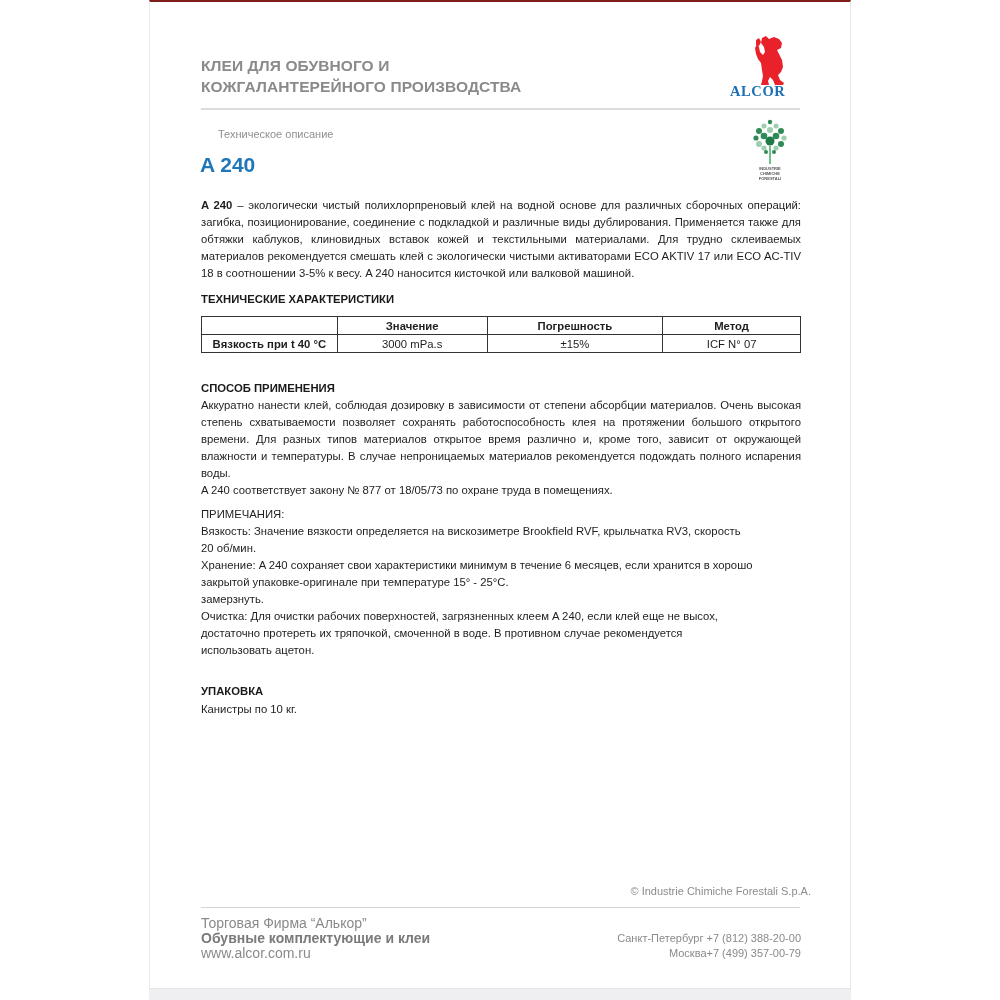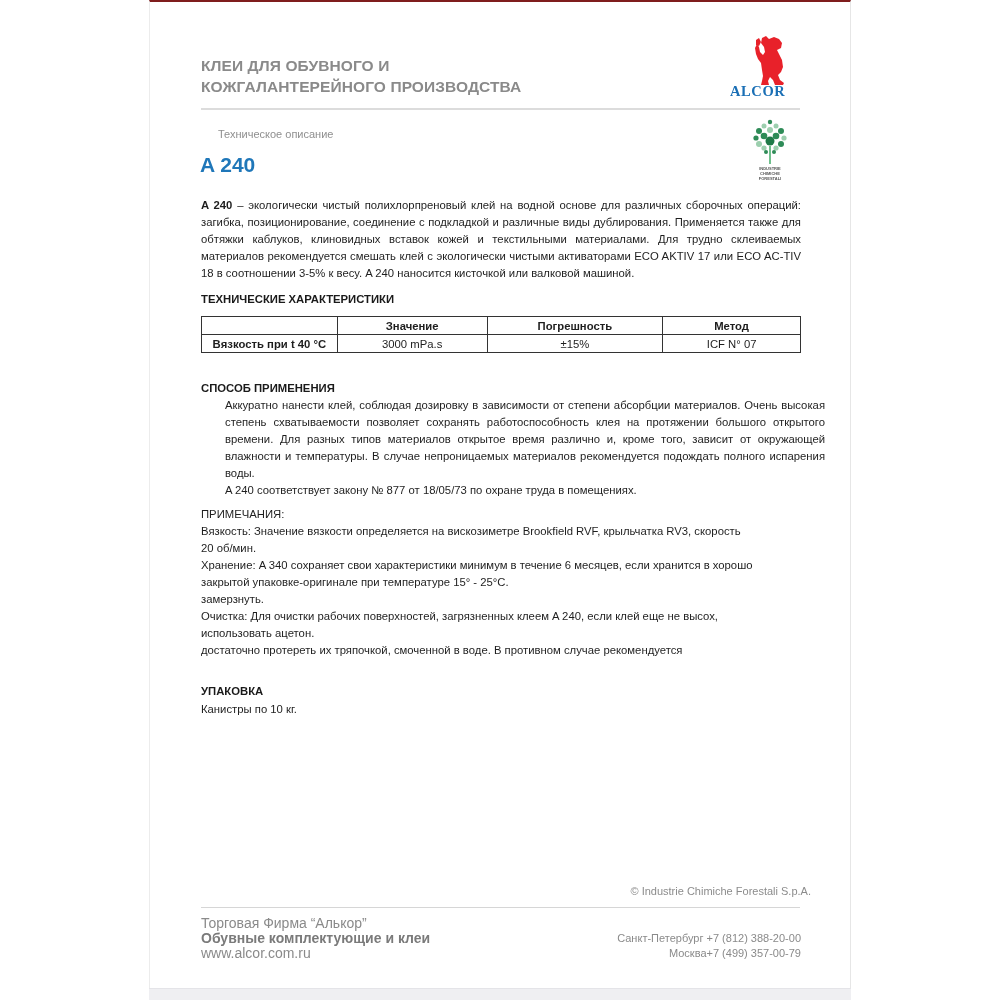--- a/index.html
+++ b/index.html
@@ -145,21 +145,20 @@
       text-align: center;
     }
     table.spec th { font-weight: bold; }
     table.spec td.param { font-weight: bold; text-align: center; }
 
     .usage-heading { left: 51px; top: 380px; }
     .usage-text {
       left: 51px;
       top: 395px;
       width: 600px;
-      margin-left: 24px;
     }
     .notes {
       left: 51px;
       top: 504px;
       width: 600px;
     }
     .pack-heading { left: 51px; top: 683px; }
     .pack-text { left: 51px; top: 699px; }
 
     .copyright {
@@ -277,26 +276,26 @@
   <div class="abs section-heading usage-heading">СПОСОБ ПРИМЕНЕНИЯ</div>
   <div class="abs body-text usage-text">
     <div class="justify">Аккуратно нанести клей, соблюдая дозировку в зависимости от степени абсорбции материалов. Очень высокая степень схватываемости позволяет сохранять работоспособность клея на протяжении большого открытого времени. Для разных типов материалов открытое время различно и, кроме того, зависит от окружающей влажности и температуры. В случае непроницаемых материалов рекомендуется подождать полного испарения воды.</div>
     <div>A 240 соответствует закону № 877 от 18/05/73 по охране труда в помещениях.</div>
   </div>
 
   <div class="abs body-text notes">
     <div>ПРИМЕЧАНИЯ:</div>
     <div>Вязкость: Значение вязкости определяется на вискозиметре Brookfield RVF, крыльчатка RV3, скорость</div>
     <div>20 об/мин.</div>
-    <div>Хранение: A 340 сохраняет свои характеристики минимум в течение 6 месяцев, если хранится в хорошо</div>
+    <div>Хранение: A 240 сохраняет свои характеристики минимум в течение 6 месяцев, если хранится в хорошо</div>
     <div>закрытой упаковке-оригинале при температуре 15° - 25°C.</div>
     <div>замерзнуть.</div>
     <div>Очистка: Для очистки рабочих поверхностей, загрязненных клеем A 240, если клей еще не высох,</div>
+    <div>достаточно протереть их тряпочкой, смоченной в воде. В противном случае рекомендуется</div>
     <div>использовать ацетон.</div>
-    <div>достаточно протереть их тряпочкой, смоченной в воде. В противном случае рекомендуется</div>
   </div>
 
   <div class="abs section-heading pack-heading">УПАКОВКА</div>
   <div class="abs body-text pack-text">Канистры по 10 кг.</div>
 
   <div class="abs copyright">© Industrie Chimiche Forestali S.p.A.</div>
   <div class="abs footer-line"></div>
 
   <div class="abs footer-left">
     <div>Торговая Фирма “Алькор”</div>

